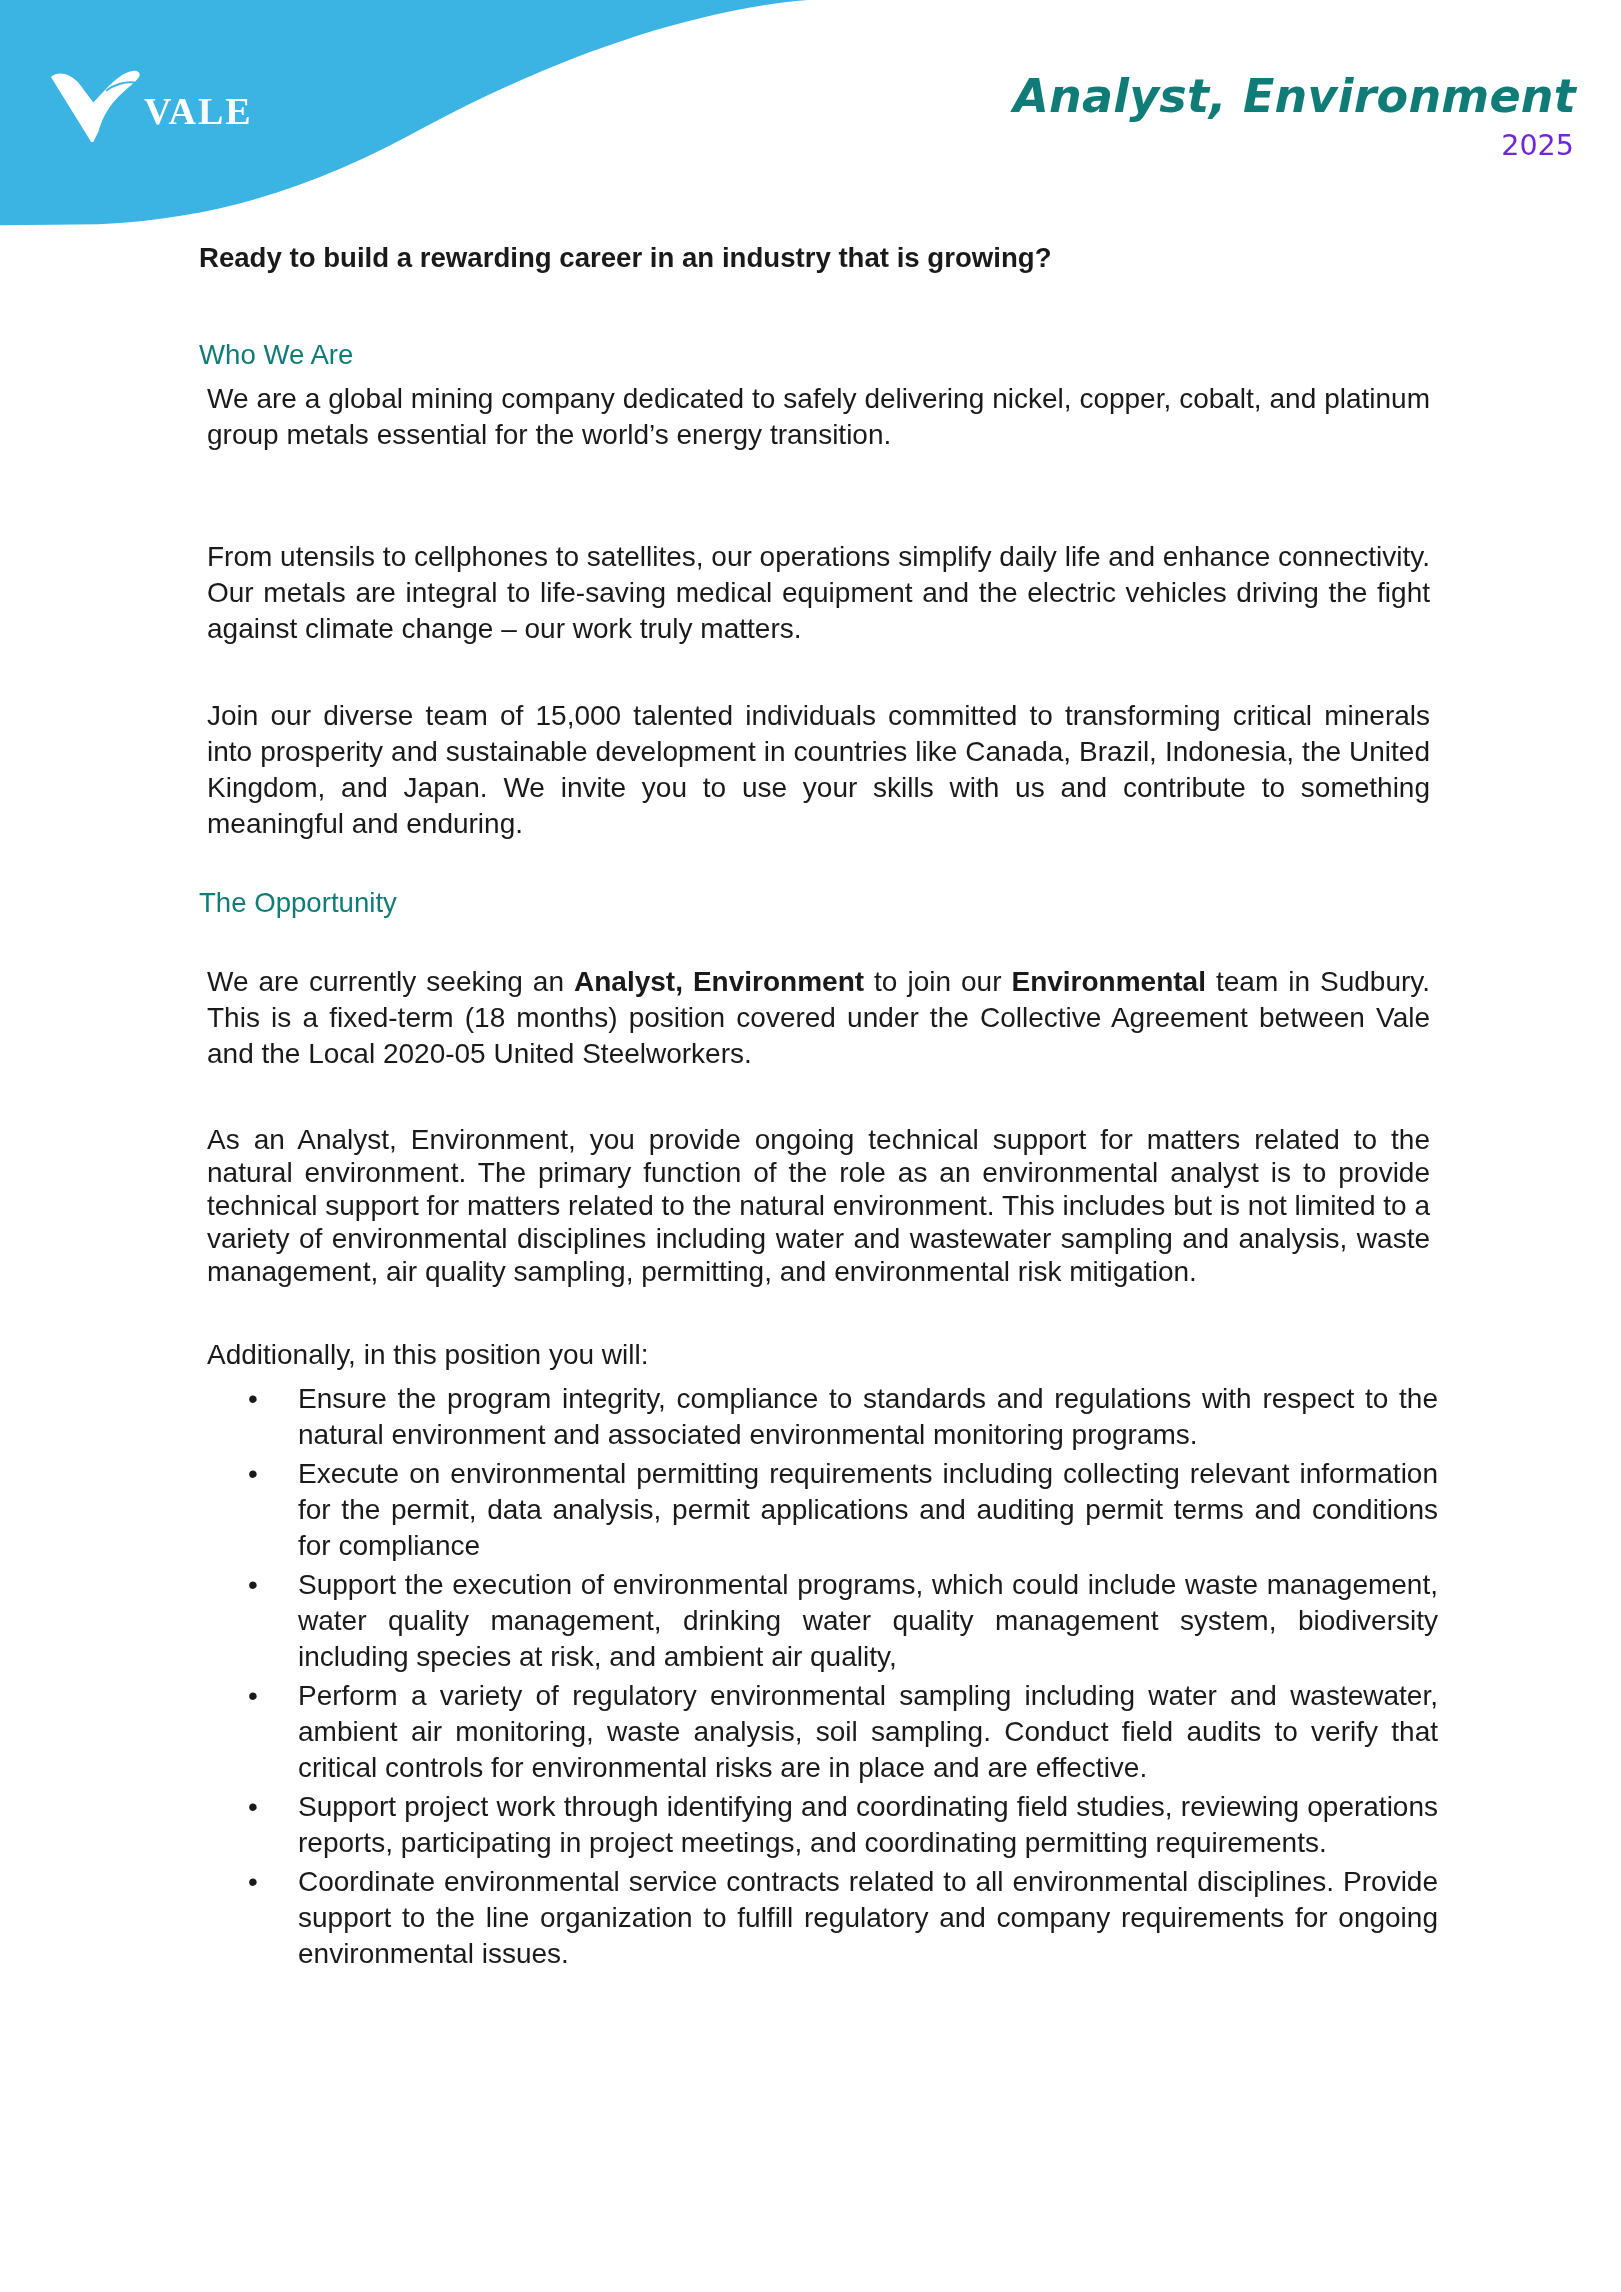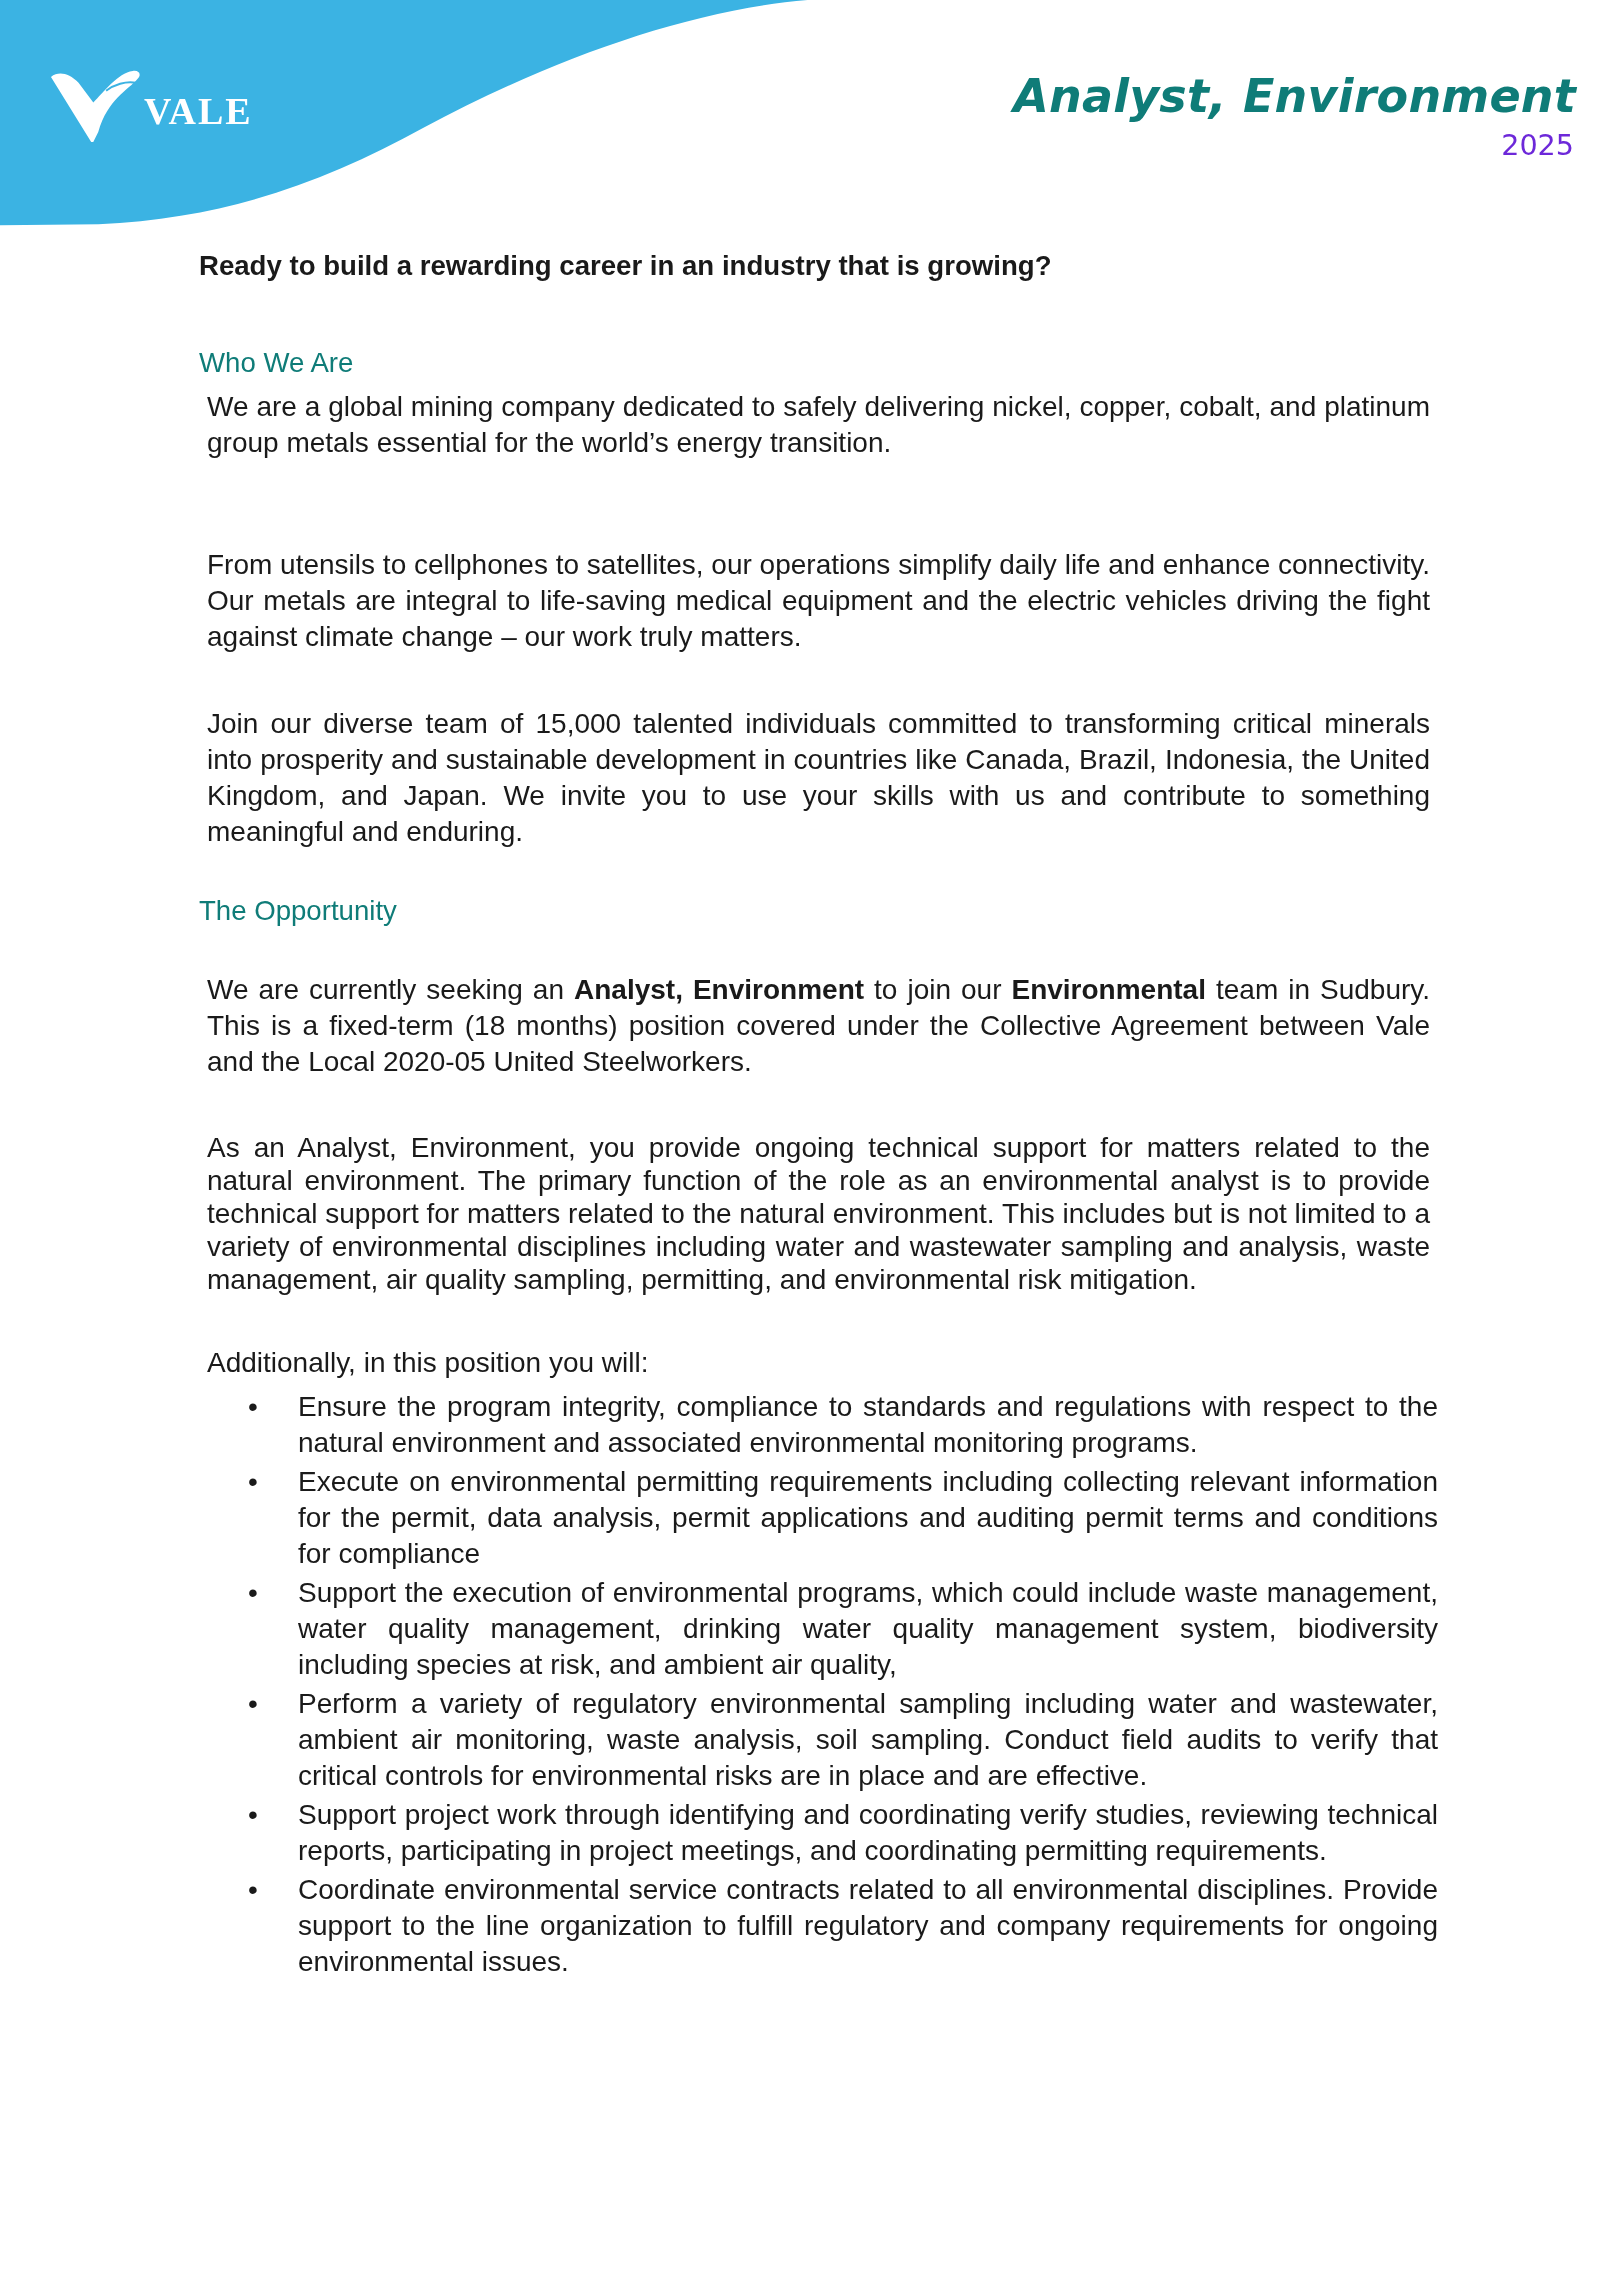--- a/index.html
+++ b/index.html
@@ -6,21 +6,21 @@
   body { width: 1621px; height: 2292px; position: relative; overflow: hidden;
          font-family: "Liberation Sans", sans-serif; color: #1a1a1a; }
   .header-wave { position: absolute; left: 0; top: 0; width: 1621px; height: 236px; }
   .logo { position: absolute; left: 49px; top: 63px; width: 197px; height: 79px; }
   .logo-text { position: absolute; left: 144px; top: 89px; color: #fff; font-weight: bold;
                font-size: 38px; letter-spacing: 2px; font-family: Liberation Serif, serif; }
   .doc-title { position: absolute; right: 45px; top: 69px; color: #0f7c78; font-weight: bold;
                font-style: italic; font-size: 46px; font-family: "DejaVu Sans", sans-serif; letter-spacing: 0.2px; }
   .doc-year { position: absolute; right: 47px; top: 128px; color: #6d28d9; 
               font-size: 28.6px; font-family: "DejaVu Sans", sans-serif; text-align: center; }
-  .content { position: absolute; left: 199px; top: 248px; width: 1239px;
+  .content { position: absolute; left: 199px; top: 240px; width: 1239px;
              font-size: 28px; line-height: 36px; }
   .content p { margin: 8px; text-align: justify; }
   .tagline { font-weight: bold; font-size: 27.6px; margin: 0 !important; }
   .section-heading { color: #0f7c78; font-weight: normal; font-size: 27.6px; margin: 0; }
   .gap-xl { height: 57px; }
   .gap-m { height: 35px; }
   ul.duties { margin: 0; padding: 0; list-style: none; }
   ul.duties li { position: relative; padding-left: 99px; text-align: justify; margin-bottom: 3px; }
   ul.duties li .bullet { position: absolute; left: 49px; top: 0; }
   .dense { line-height: 33px; }
@@ -62,17 +62,17 @@
   <div class="gap-m"></div>
   <p class="dense">As an Analyst, Environment, you provide ongoing technical support for matters related to the natural environment. The primary function of the role as an environmental analyst is to provide technical support for matters related to the natural environment.  This includes but is not limited to a variety of environmental disciplines including water and wastewater sampling and analysis, waste management, air quality sampling, permitting, and environmental risk mitigation.</p>
   <div class="gap-m" style="height:33px"></div>
   <p>Additionally, in this position you will:</p>
 
   <ul class="duties">
     <li><span class="bullet">•</span><span>Ensure the program integrity, compliance to standards and regulations with respect to the natural environment and associated environmental monitoring programs.</span></li>
     <li><span class="bullet">•</span><span>Execute on environmental permitting requirements including collecting relevant information for the permit, data analysis, permit applications and auditing permit terms and conditions for compliance</span></li>
     <li><span class="bullet">•</span><span>Support the execution of environmental programs, which could include waste management, water quality management, drinking water quality management system, biodiversity including species at risk, and ambient air quality,</span></li>
     <li><span class="bullet">•</span><span>Perform a variety of regulatory environmental sampling including water and wastewater, ambient air monitoring, waste analysis, soil sampling. Conduct field audits to verify that critical controls for environmental risks are in place and are effective.</span></li>
-    <li><span class="bullet">•</span><span>Support project work through identifying and coordinating verify studies, reviewing technical reports, participating in project meetings, and coordinating permitting requirements.</span></li>
+    <li><span class="bullet">•</span><span>Support project work through identifying and coordinating field studies, reviewing operations reports, participating in project meetings, and coordinating permitting requirements.</span></li>
     <li><span class="bullet">•</span><span>Coordinate environmental service contracts related to all environmental disciplines. Provide support to the line organization to fulfill regulatory and company requirements for ongoing environmental issues.</span></li>
   </ul>
 </div>
 
 
 </body></html>

